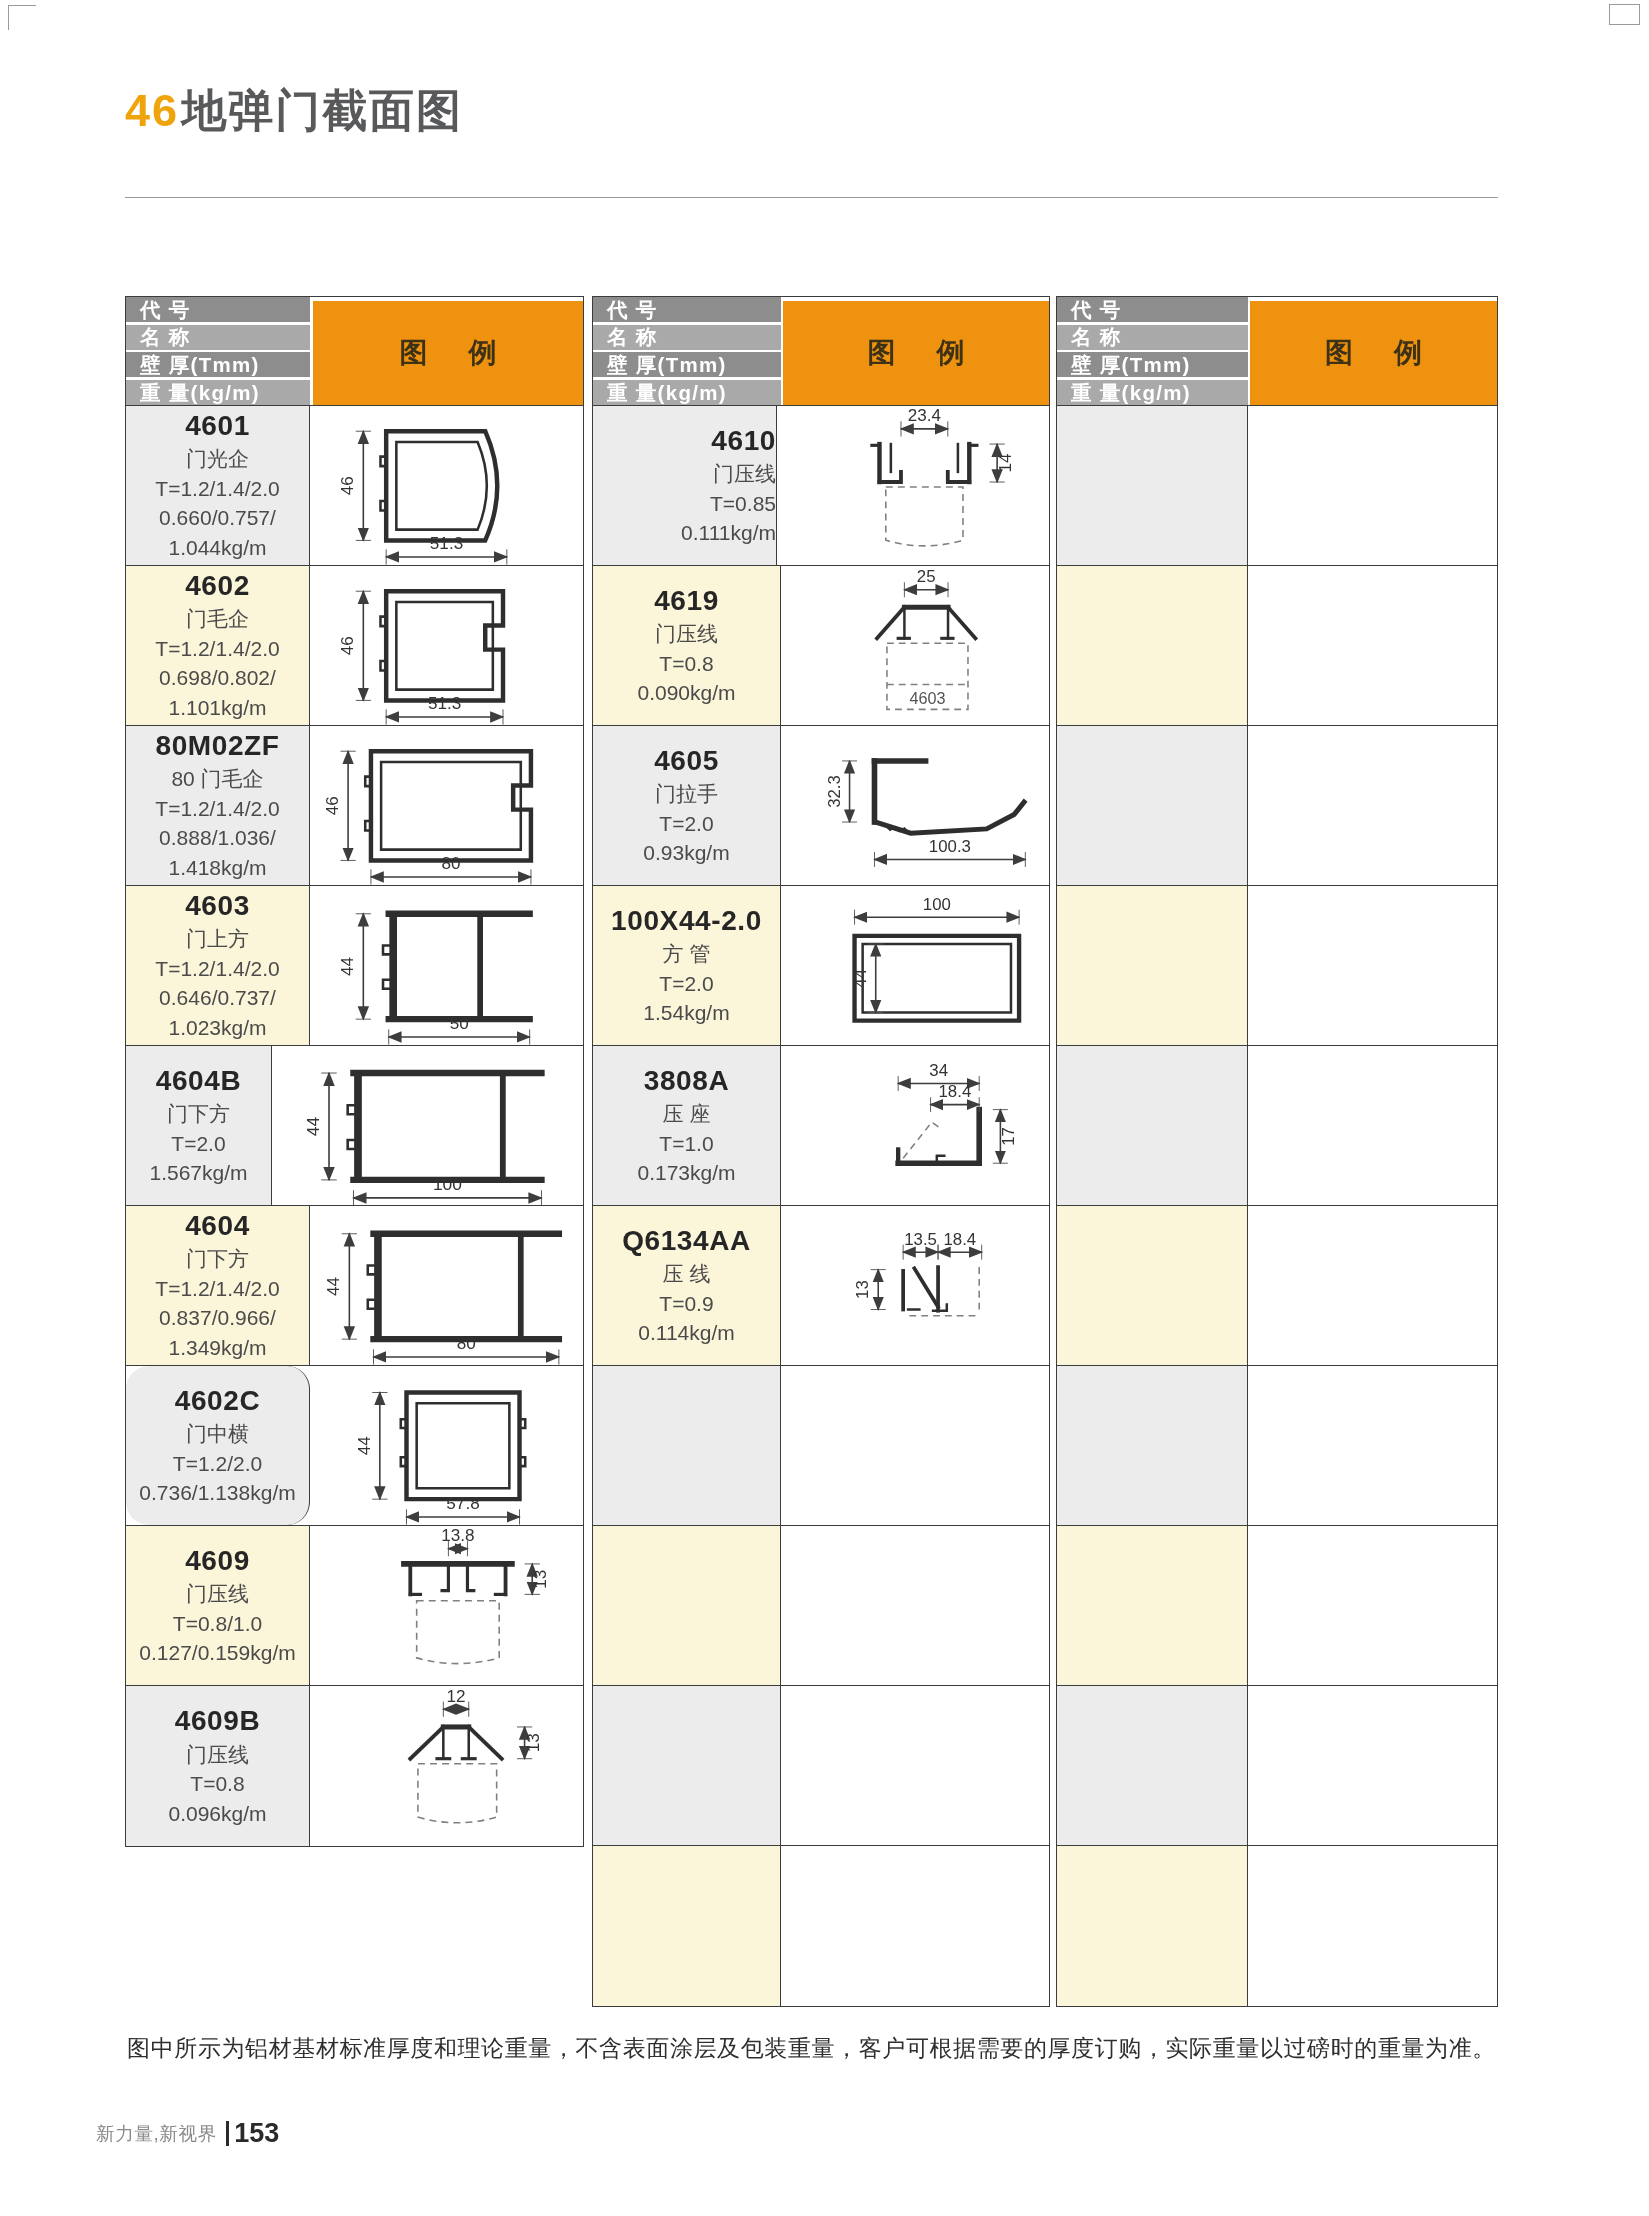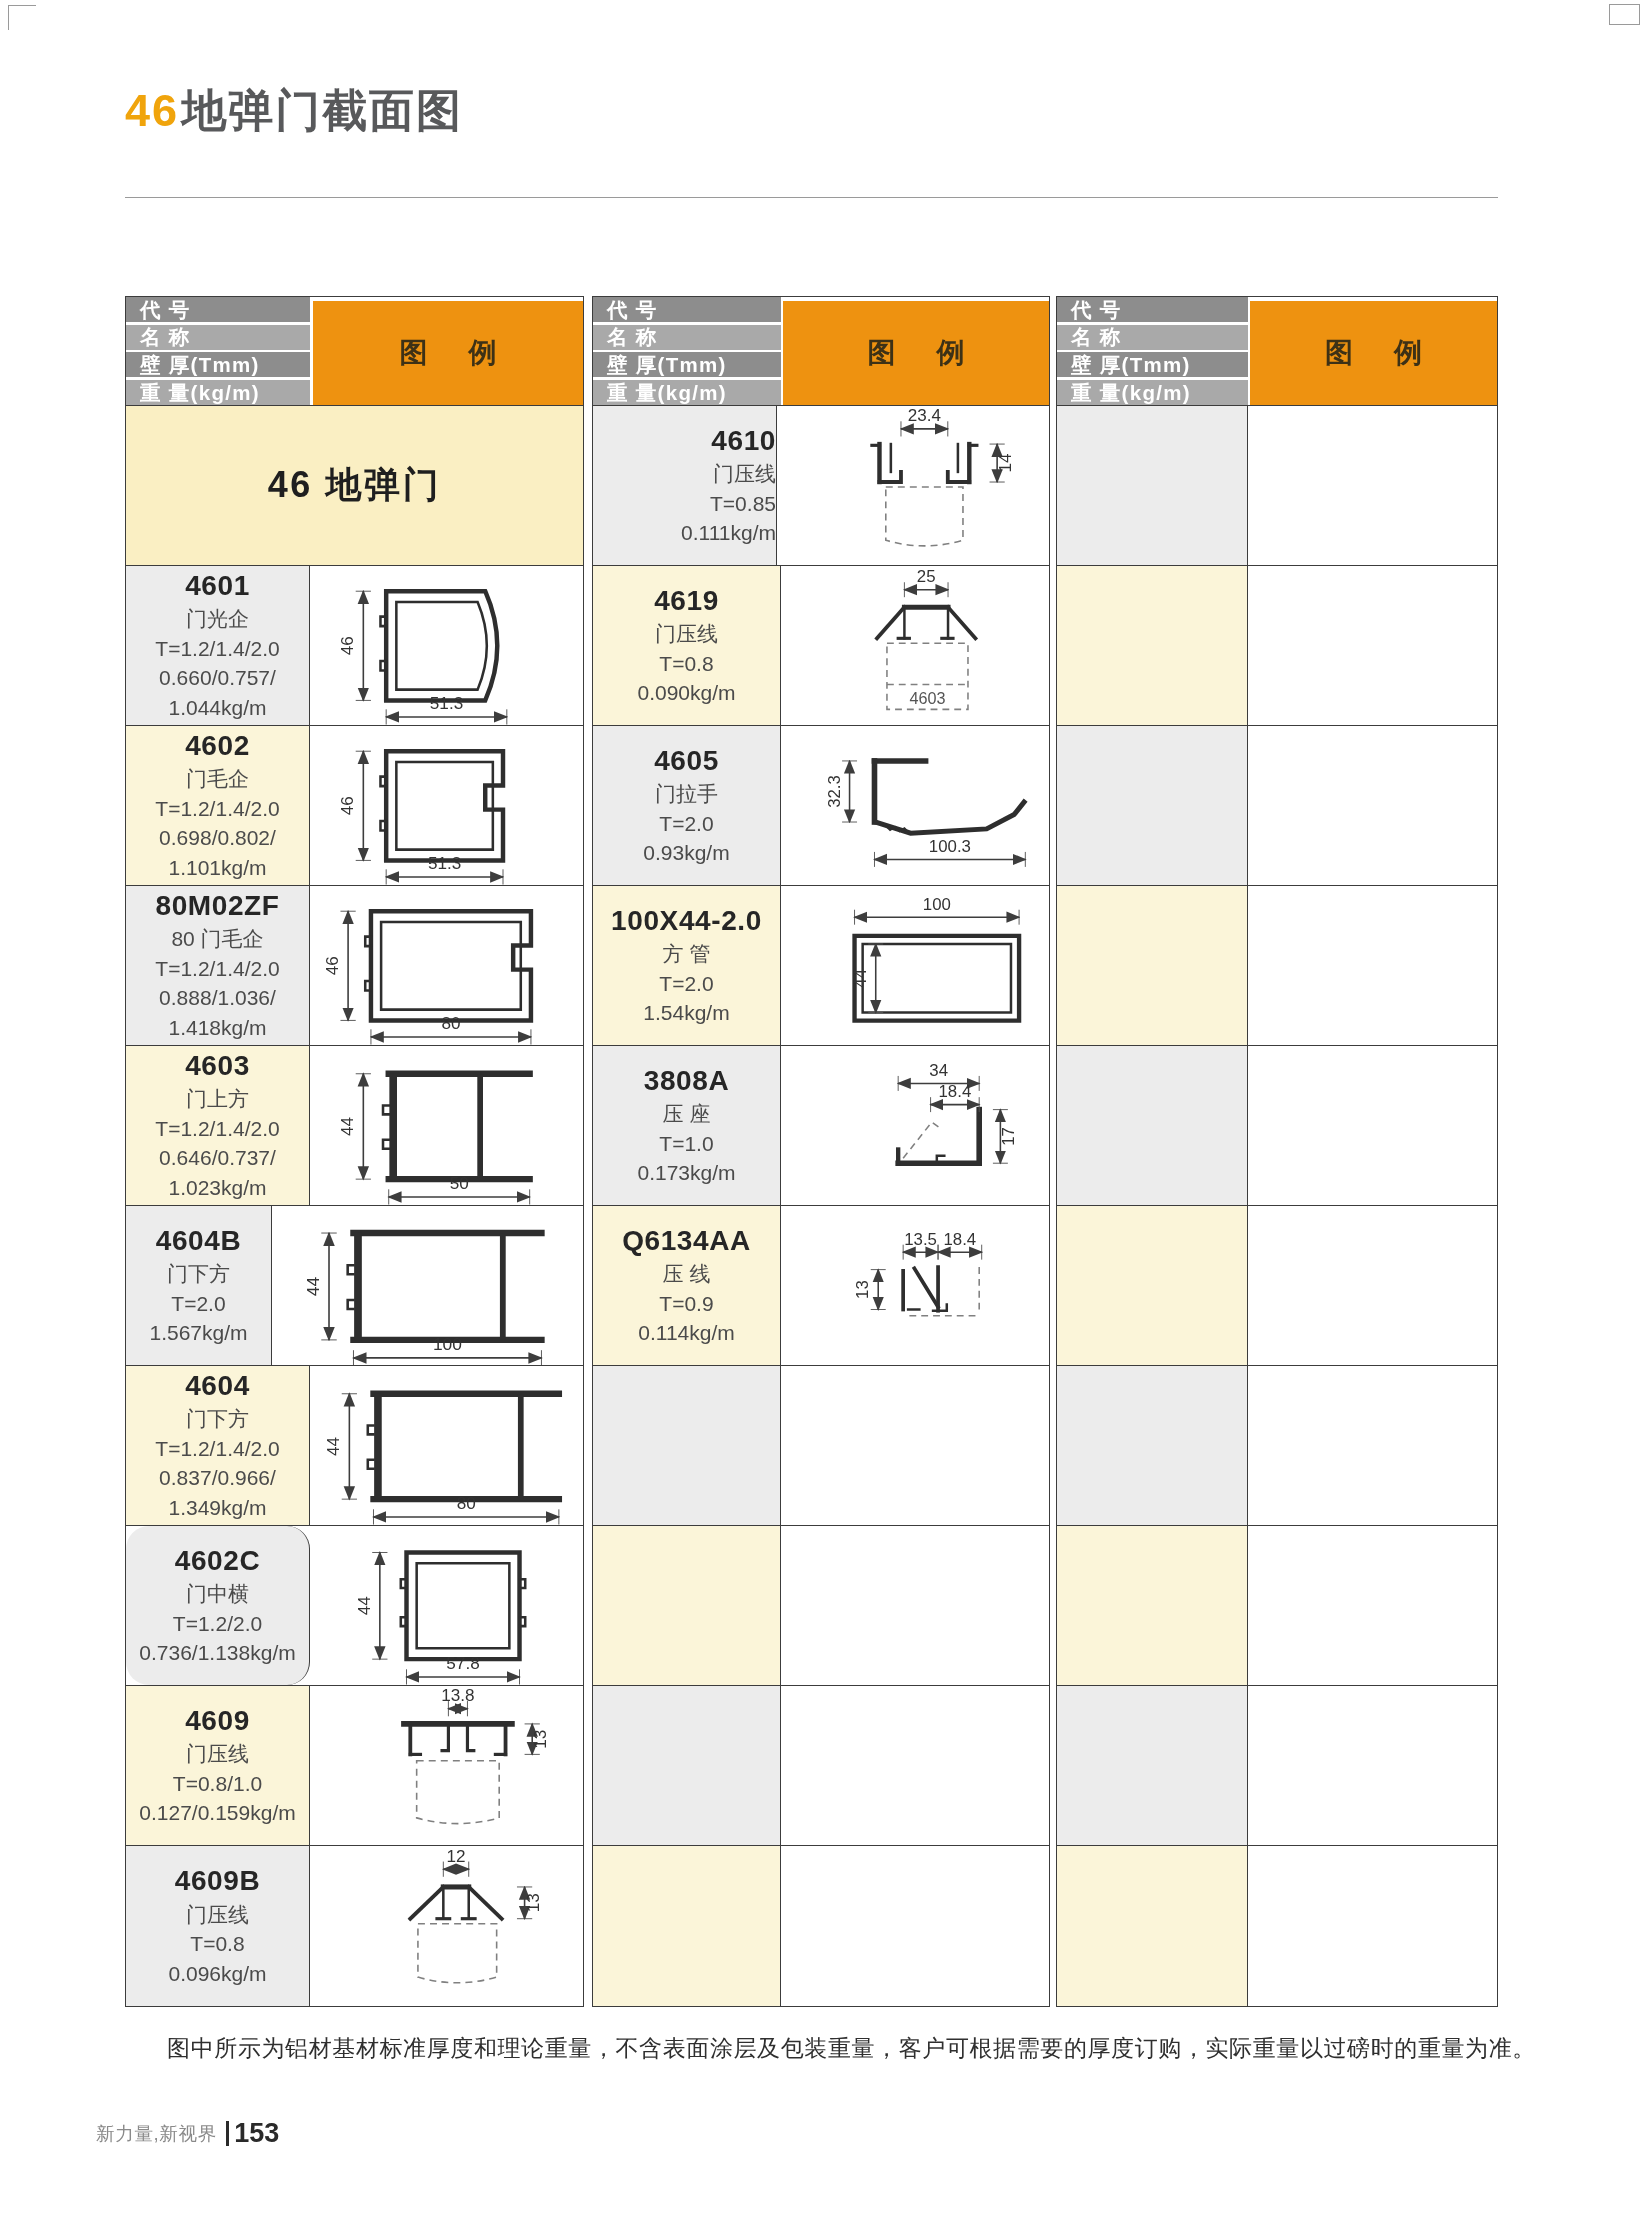--- a/index.html
+++ b/index.html
@@ -20,21 +20,21 @@
   .grows{border-top:1.9px solid #3c3c3c;}
   .row{display:flex;height:160px;border-bottom:1.9px solid #3c3c3c;box-sizing:border-box;}
   .row:last-child{border-bottom:none;}
   .cell-label{border-right:1.9px solid #3c3c3c;box-sizing:border-box;display:flex;flex-direction:column;align-items:center;justify-content:center;text-align:center;}
   .cell-diag{flex:1;background:#ffffff;display:flex;align-items:center;justify-content:center;overflow:hidden;}
   .bg-gray{background:#ececec;}
   .bg-cream{background:#fbf5d9;}
   .section-cell{width:100%;background:#faefc3;display:flex;align-items:center;justify-content:center;font-size:36px;font-weight:bold;color:#1f1f1f;letter-spacing:2.6px;}
   .code{font-size:28px;font-weight:bold;color:#262626;line-height:33px;margin-bottom:2.6px;letter-spacing:0.6px;}
   .detail{font-size:21px;color:#4b4b4b;line-height:29.4px;}
-  .footnote{position:absolute;left:125px;top:2033px;width:1373px;text-align:center;font-size:23px;color:#2f2f2f;letter-spacing:0.6px;margin-left:40px;}
+  .footnote{position:absolute;left:125px;top:2033px;width:1373px;text-align:center;font-size:23px;color:#2f2f2f;letter-spacing:0.6px;}
   .pagefooter{position:absolute;left:96px;top:2118px;display:flex;align-items:center;}
   .pf-brand{font-size:18.6px;color:#8a8a8a;letter-spacing:0.6px;}
   .pf-bar{display:inline-block;width:3.2px;height:25.6px;background:#2a2a2a;margin:0 5.1px 0 9px;}
   .pf-num{font-size:27px;font-weight:bold;color:#2a2a2a;}
   svg{display:block;}
 </style>
 </head>
 <body>
 
 <div class="page">
@@ -55,23 +55,20 @@
         <div class="band dark" style="top:55px;width:184px;">
           <span>壁 厚(Tmm)</span>
         </div>
         <div class="band light" style="top:83px;width:184px;">
           <span>重 量(kg/m)</span>
         </div>
         <div class="legend" style="left:187px;">图 例</div>
       </div>
       <div class="grows">
         <div class="row">
-          <div class="section-cell">46 地弹门</div>
-        </div>
-        <div class="row">
           <div class="cell-label bg-gray" style="width:184px;">
             <div class="code">4601</div>
             <div class="detail">门光企</div>
             <div class="detail">T=1.2/1.4/2.0</div>
             <div class="detail">0.660/0.757/</div>
             <div class="detail">1.044kg/m</div>
           </div>
           <div class="cell-diag">
             <svg viewBox="0 0 430 247" width="100%" height="100%" preserveAspectRatio="xMidYMid meet">
               <defs>

